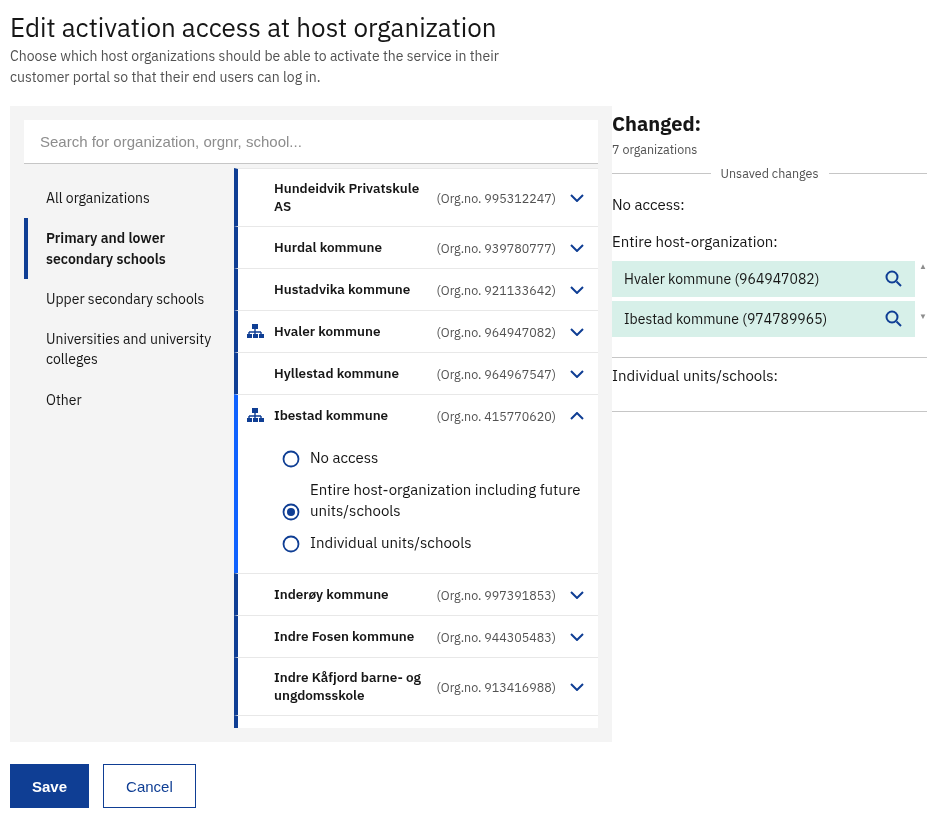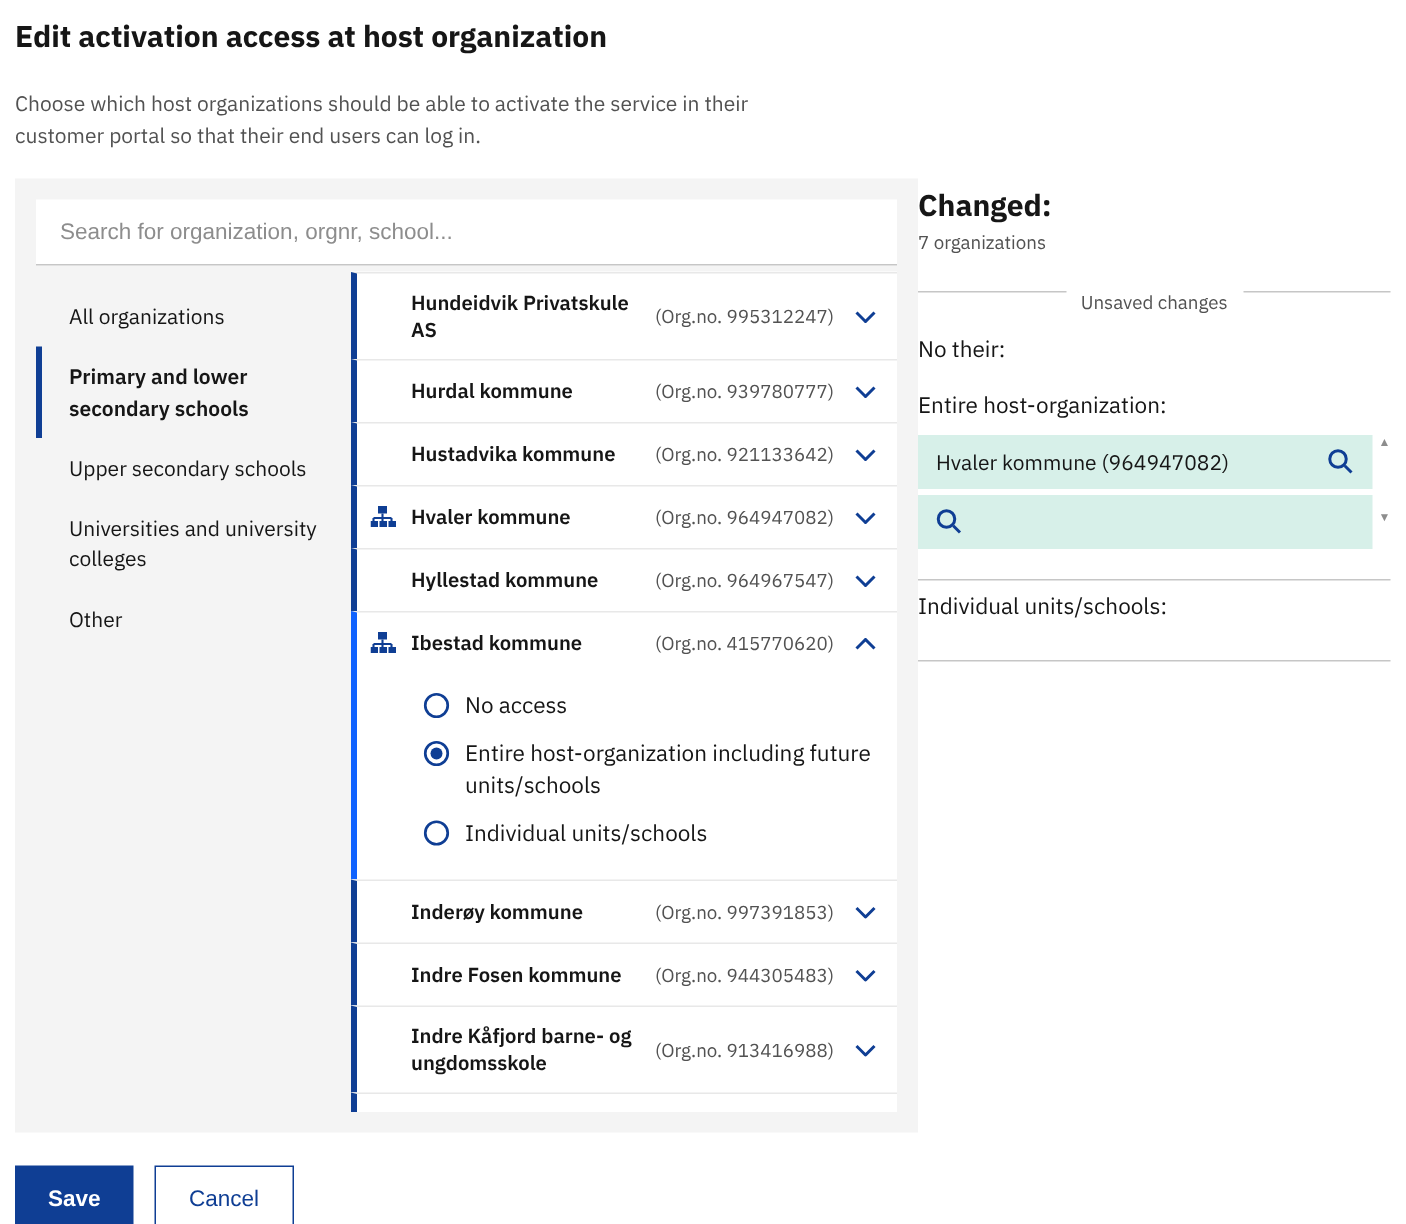--- a/index.html
+++ b/index.html
@@ -8,21 +8,21 @@
     --brand:#0f3e94;
     --brand-dark:#0b2f73;
     --blue:#0f62fe;
     --light:#f4f4f4;
     --border:#dcdcdc;
     --mint:#d7f0e9;
     --divider:#c6c6c6;
     font-family: "IBM Plex Sans","Segoe UI",Arial,Helvetica,sans-serif;
   }
   body{margin:0;padding:10px 10px 30px 10px;color:var(--ink);font-size:14px;background:#fff;width:937px;box-sizing:border-box;}
-  h1{font-size:20px;font-weight:700;margin:0 0 22px 0;}
+  h1{font-size:26px;font-weight:400;margin:0 0 2px 0;}
   .lead{color:var(--muted);max-width:500px;line-height:1.5;margin:0 0 18px 0;}
 
   .workspace{display:flex;align-items:flex-start;}
   .panel{background:var(--light);padding:14px 14px 14px 14px;width:602px;box-sizing:border-box;}
   .search{width:100%;height:44px;border:none;border-bottom:1px solid var(--divider);background:#fff;padding:0 16px;font-size:15px;color:var(--muted);outline:none;box-sizing:border-box;}
   .search::placeholder{color:#8d8d8d;}
 
   .cols{display:flex;margin-top:0;}
   .types{width:210px;padding-top:14px;}
   .type-item{padding:10px 12px 10px 18px;color:var(--ink);cursor:pointer;line-height:1.45;border-left:4px solid transparent;}
@@ -34,29 +34,29 @@
   .list::-webkit-scrollbar-thumb{background:#c6c6c6;}
   .list::-webkit-scrollbar-track{background:transparent;}
 
   .row{display:flex;align-items:center;gap:10px;padding:11px 10px 11px 8px;background:#fff;border-top:1px solid #e8e8e8;border-left:4px solid var(--brand);min-height:42px;box-sizing:border-box;}
   .row .tree{width:18px;display:flex;justify-content:center;color:var(--brand);}
   .row .name{flex:1;font-size:13.5px;font-weight:600;color:var(--ink);line-height:1.3;}
   .row .org{font-size:12.5px;color:var(--muted);white-space:nowrap;}
   .row .chev{width:22px;color:var(--brand);display:flex;justify-content:center;}
   .row.expanded{border-left-color:var(--blue);}
   .expand-body{background:#fff;border-left:4px solid var(--blue);padding:6px 10px 14px 44px;}
-  .radio-opt{display:flex;align-items:flex-start;gap:10px;padding:6px 0;font-size:15px;color:var(--ink);cursor:pointer;line-height:1.35;}
+  .radio-opt{display:flex;align-items:flex-end;gap:10px;padding:6px 0;font-size:15px;color:var(--ink);cursor:pointer;line-height:1.35;}
 
   svg{display:block;}
 
   
   .changes{flex:1;padding-top:4px;}
   .changes h2{font-size:20px;margin:0 0 4px 0;font-weight:700;}
   .sub{font-size:12.5px;color:var(--muted);}
-  .hr-label{display:flex;gap:10px;margin:24px 0 14px;color:var(--muted);font-size:12.5px;}
+  .hr-label{display:flex;align-items:center;gap:10px;margin:8px 0 14px;color:var(--muted);font-size:12.5px;}
   .hr-label::before,.hr-label::after{content:"";flex:1;height:1px;background:var(--divider);}
   .sect{font-size:15px;color:var(--ink);margin:6px 0 10px;}
   .chg-row{display:flex;align-items:center;justify-content:space-between;background:var(--mint);padding:9px 12px;margin-bottom:4px;font-size:14px;color:var(--ink);}
   .chg-row .mag{color:var(--brand);}
   .scroll-ind{display:flex;flex-direction:column;justify-content:space-between;align-items:center;height:60px;margin-left:4px;color:#8d8d8d;font-size:8px;}
   .chg-wrap{display:flex;align-items:stretch;}
   .chg-list{flex:1;}
   .divline{height:1px;background:var(--divider);margin:16px 0 8px;}
 
   
@@ -216,33 +216,34 @@
       </div>
     </div>
   </div>
 
   <div class="changes">
     <h2>Changed:</h2>
     <div class="sub">7 organizations</div>
     <div class="hr-label">
         <span>Unsaved changes</span>
       </div>
-    <div class="sect">No their:</div>
+    <div class="sect">No access:</div>
     <div class="sect" style="margin-top:18px;">Entire host-organization:</div>
     <div class="chg-wrap">
       <div class="chg-list" id="chg-list">
           <div class="chg-row">
             <span>Hvaler kommune (964947082)</span>
             <span class="mag">
               <svg width="18" height="18" viewBox="0 0 18 18">
                 <use href="#i-mag"></use>
               </svg>
             </span>
           </div>
           <div class="chg-row">
+            <span>Ibestad kommune (974789965)</span>
             <span class="mag">
               <svg width="18" height="18" viewBox="0 0 18 18">
                 <use href="#i-mag"></use>
               </svg>
             </span>
           </div>
         </div>
       <div class="scroll-ind">
         <span>▲</span>
           <span>▼</span>

